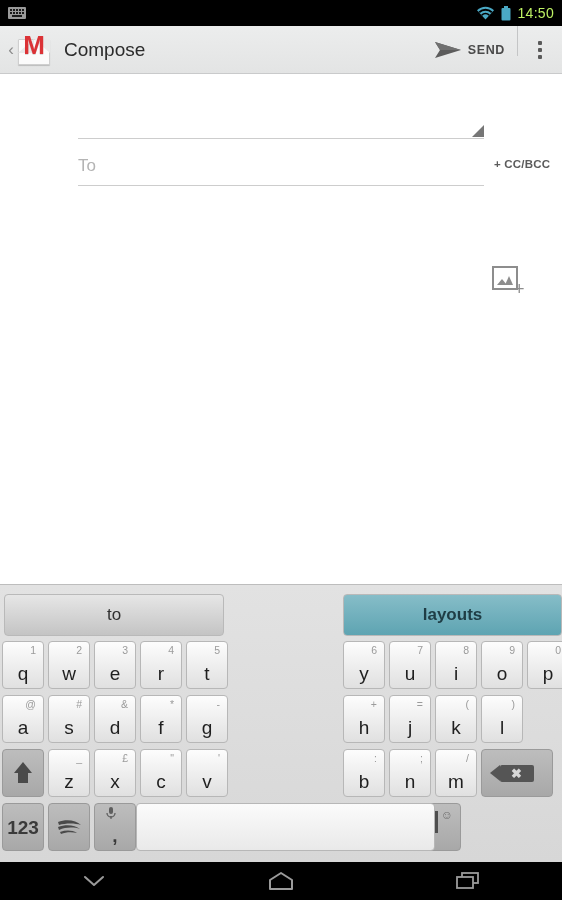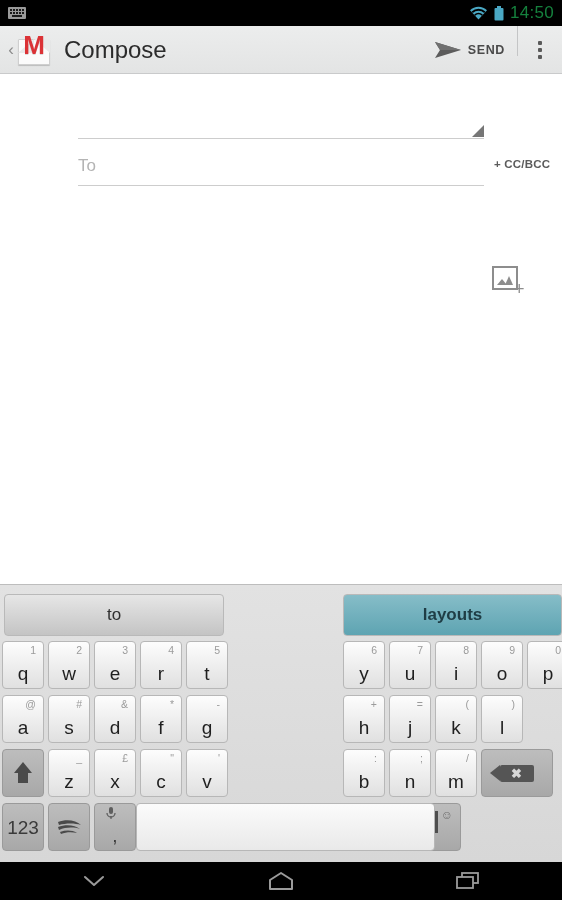--- a/index.html
+++ b/index.html
@@ -14,21 +14,21 @@
   
   .statusbar {
     position: absolute; top: 0; left: 0;
     width: 562px; height: 26px;
     background: #000000;
     display: flex; align-items: center;
     padding: 0 8px;
   }
   .sb-left { display: flex; align-items: center; gap: 6px; }
   .sb-right { margin-left: auto; display: flex; align-items: center; gap: 6px; }
-  .sb-time { color: #15803d; font-size: 17px; letter-spacing: .3px; }
+  .sb-time { color: #bef264; font-size: 14px; letter-spacing: .3px; }
   .kb-status-icon { display: block; }
   .wifi-icon, .batt-icon { display: block; }
 
   
   .actionbar {
     position: absolute; top: 26px; left: 0;
     width: 562px; height: 48px;
     background: linear-gradient(#eceded, #e3e4e4);
     border-bottom: 1px solid #c9cacb;
     display: flex; align-items: center;
@@ -57,21 +57,21 @@
   .env-m {
     position: absolute; left: 6px; top: 2px;
     width: 24px; height: 22px;
     color: #db3236; font-weight: bold; font-size: 26px;
     line-height: 21px; text-align: center;
     font-family: "Liberation Sans", sans-serif;
     text-shadow: 0 1px 0 rgba(0,0,0,.12);
   }
   .ab-title {
     margin-left: 12px;
-    font-size: 24px; color: #2b2b2b;
+    font-size: 19px; color: #2b2b2b;
   }
   .ab-right { margin-left: auto; display: flex; align-items: flex-start; height: 100%; }
   .send-btn {
     display: flex; align-items: center; gap: 7px;
     padding: 0 12px; height: 100%;
   }
   .send-label { font-size: 12.5px; font-weight: bold; color: #4a4a4a; letter-spacing: .6px; }
   .ab-divider { width: 1px; height: 30px; background: #c4c5c6; }
   .overflow-btn {
     width: 44px; height: 100%;
@@ -399,21 +399,21 @@
         <div class="key" style="width:42px;height:48px;">
           <span class="sup">"</span>
           <span class="main">c</span>
         </div>
         <div class="key" style="width:42px;height:48px;">
           <span class="sup">'</span>
           <span class="main">v</span>
         </div>
       </div>
 
-      <div class="krow" style="left:2px; top:218px; gap:4px;">
+      <div class="krow" style="left:2px; top:218px; gap:4px;font-weight:bold;">
         <div class="key dark" style="width:42px;height:48px;align-items:center;padding-bottom:0;">
           <span class="main">123</span>
         </div>
         <div class="key dark" style="width:42px;height:48px;align-items:center;padding-bottom:0;">
           <svg width="26" height="18" viewBox="0 0 26 18">
             <path d="M2 4 C10 1, 20 2, 25 7 C19 5, 10 5, 3 7 Z" fill="#4a4a4a"></path>
             <path d="M2 9 C10 6, 19 7, 24 11 C18 9, 10 9, 3 12 Z" fill="#4a4a4a"></path>
             <path d="M4 14 C10 12, 16 12, 21 15 C16 14, 10 14, 5 16 Z" fill="#4a4a4a"></path>
           </svg>
         </div>

